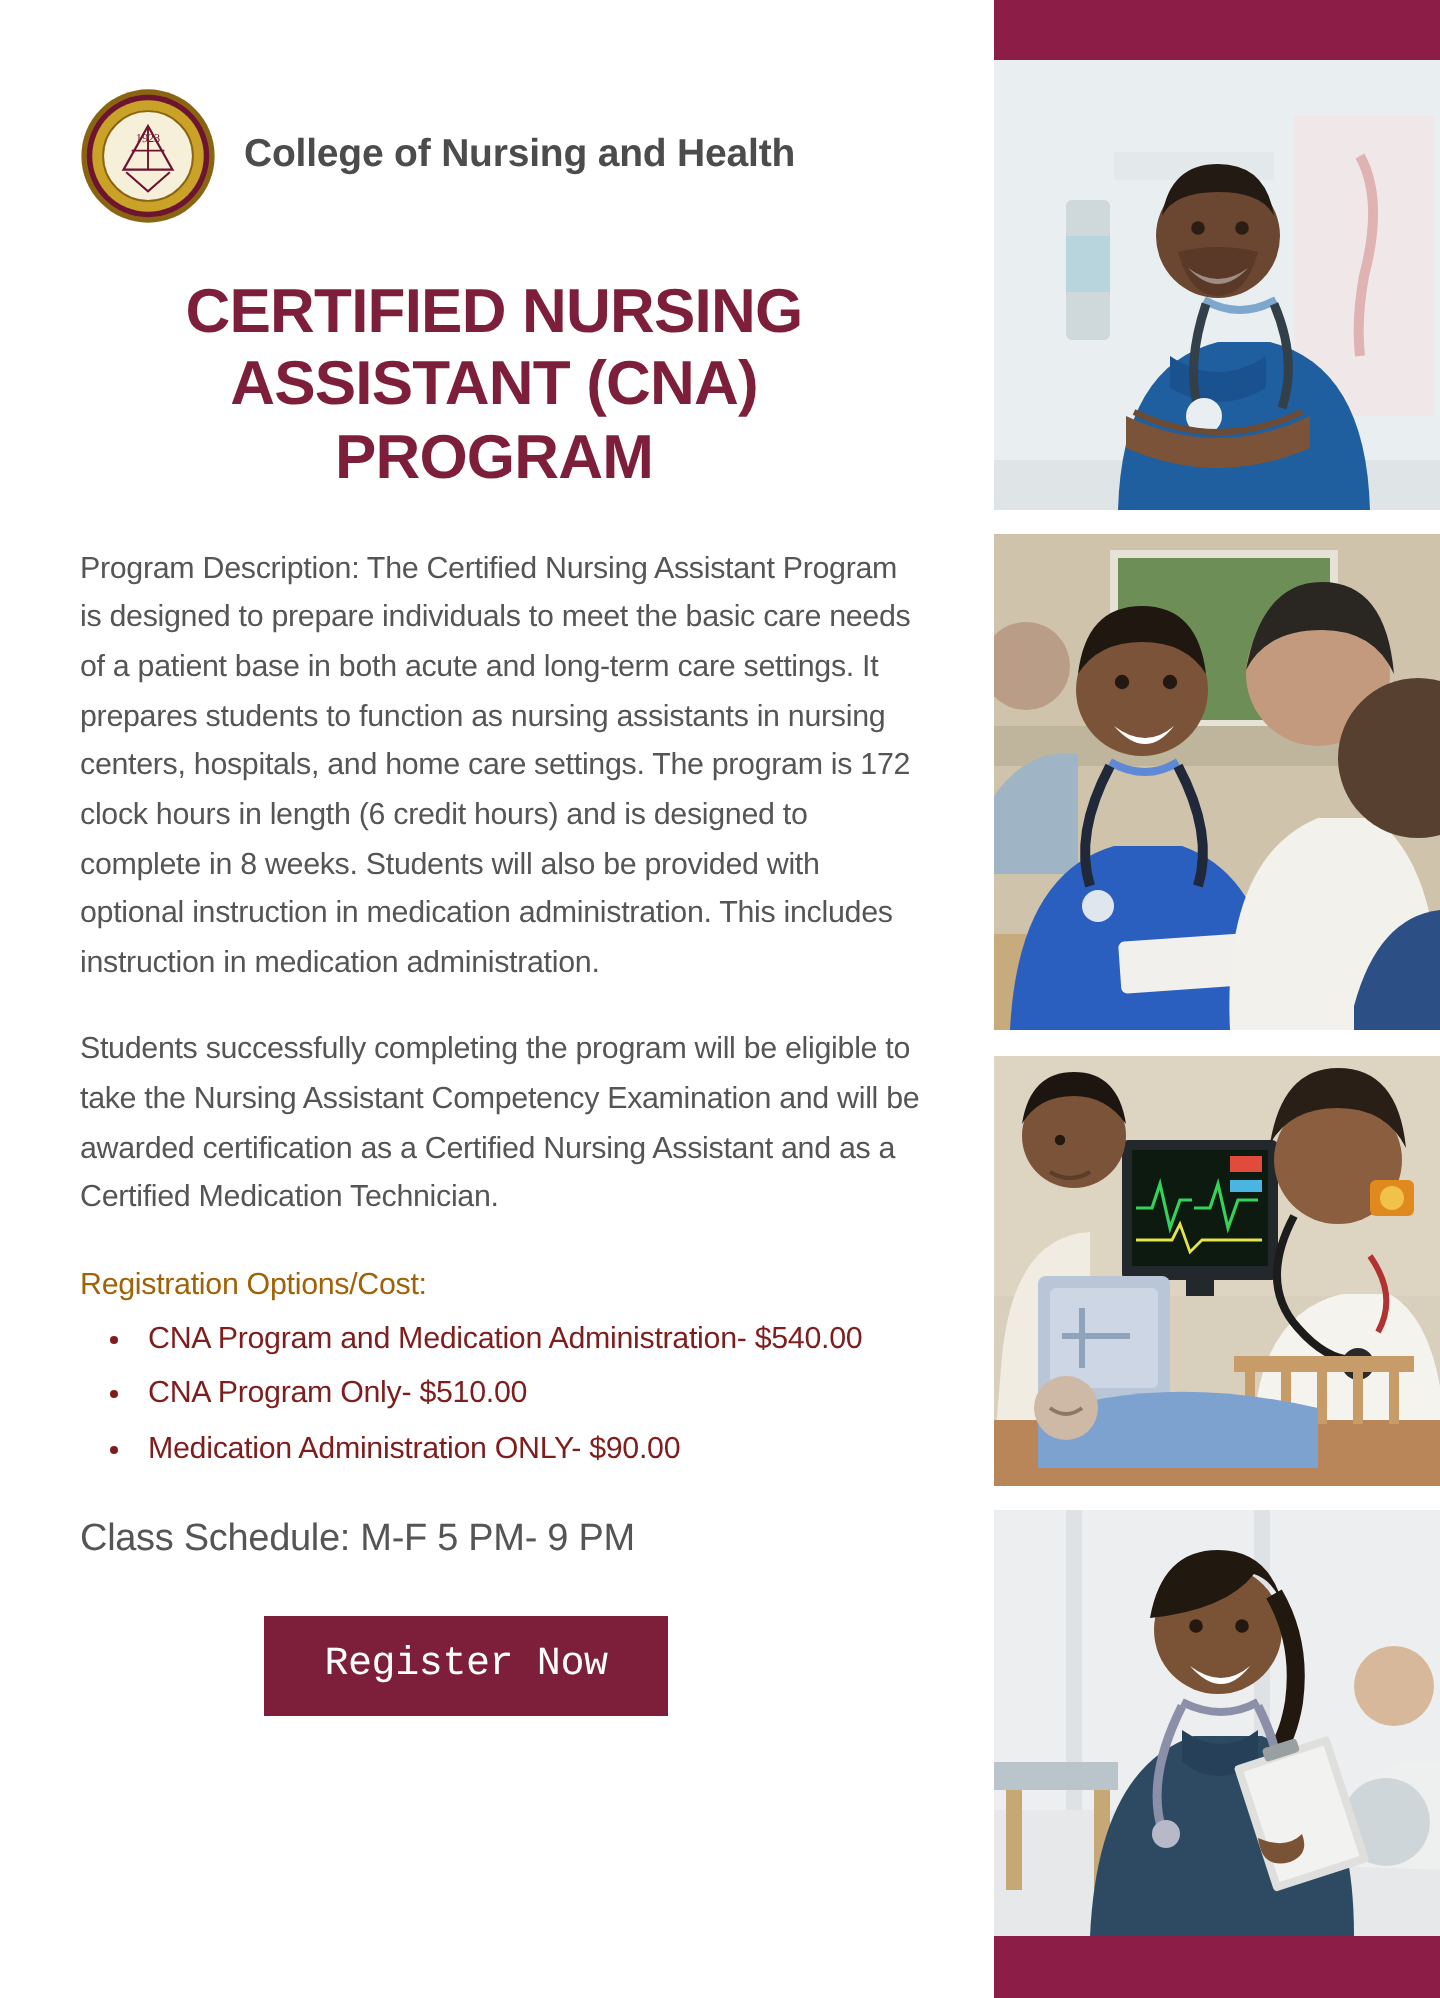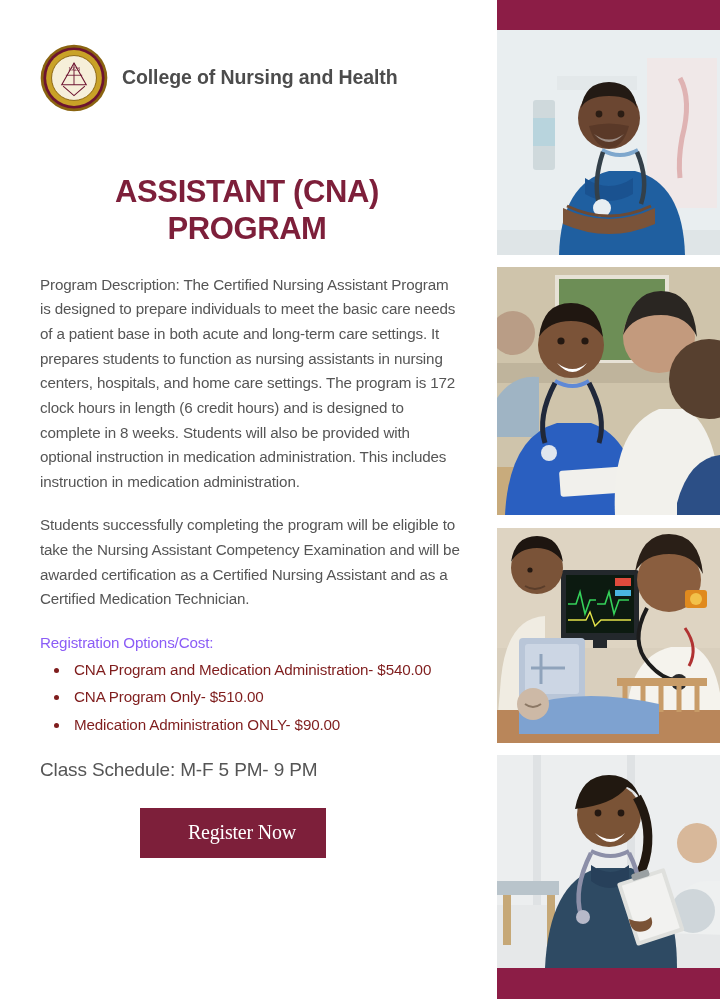--- a/index.html
+++ b/index.html
@@ -66,21 +66,21 @@
     font-size: 15.2px;
     line-height: 1.62;
     color: #555555;
     margin: 0 0 19px 0;
     letter-spacing: -0.15px;
   }
 
   .list-head {
     font-size: 15.2px;
     line-height: 1.62;
-    color: #8b5cf6;
+    color: #a16207;
     margin: 10px 0 2px 0;
     letter-spacing: -0.15px;
   }
   ul.options {
     margin: 0 0 18px 0;
     padding-left: 30px;
     list-style: disc;
   }
   ul.options li {
     font-size: 15.2px;
@@ -102,24 +102,24 @@
   .cta-wrap {
     text-align: center;
     padding-right: 36px;
   }
   .cta {
     display: inline-block;
     background: #7d1f3a;
     color: #ffffff;
     font-size: 20px;
     letter-spacing: -0.2px;
-    padding: 13px 30px 14px 48px;
+    padding: 13px 30px 14px 30px;
     border: none;
     cursor: pointer;
-    font-family: Liberation Serif, serif;
+    font-family: Liberation Mono, monospace;
     min-width: 100px;
   }
 
   
   .right-col {
     position: absolute;
     left: 497px;
     top: 0;
     width: 223px;
     height: 999px;
@@ -174,21 +174,21 @@
           <text x="50" y="40" text-anchor="middle" font-size="9" font-family="Liberation Serif, serif" fill="#6d1430">1923</text>
           <path d="M50 13 A37 37 0 0 1 50 87 A37 37 0 0 1 50 13" fill="none" stroke="#c9a227" stroke-width="0.8"></path>
         </svg>
       </span>
       <div class="brand-name">
         <div>College of Nursing and Health</div>
       </div>
     </div>
 
     <h1 class="headline">
-      <br>
+      <span class="nowrap">CERTIFIED NURSING</span><br>
       <span class="nowrap">ASSISTANT (CNA)</span><br>
       <span class="nowrap">PROGRAM</span>
     </h1>
 
     <p class="body-text">Program Description: The Certified Nursing Assistant Program is designed to prepare individuals to meet the basic care needs of a patient base in both acute and long-term care settings. It prepares students to function as nursing assistants in nursing centers, hospitals, and home care settings. The program is 172 clock hours in length (6 credit hours) and is designed to complete in 8 weeks. Students will also be provided with optional instruction in medication administration. This includes instruction in medication administration.</p>
 
     <p class="body-text">Students successfully completing the program will be eligible to take the Nursing Assistant Competency Examination and will be awarded certification as a Certified Nursing Assistant and as a Certified Medication Technician.</p>
 
     <p class="list-head">Registration Options/Cost:</p>
 

